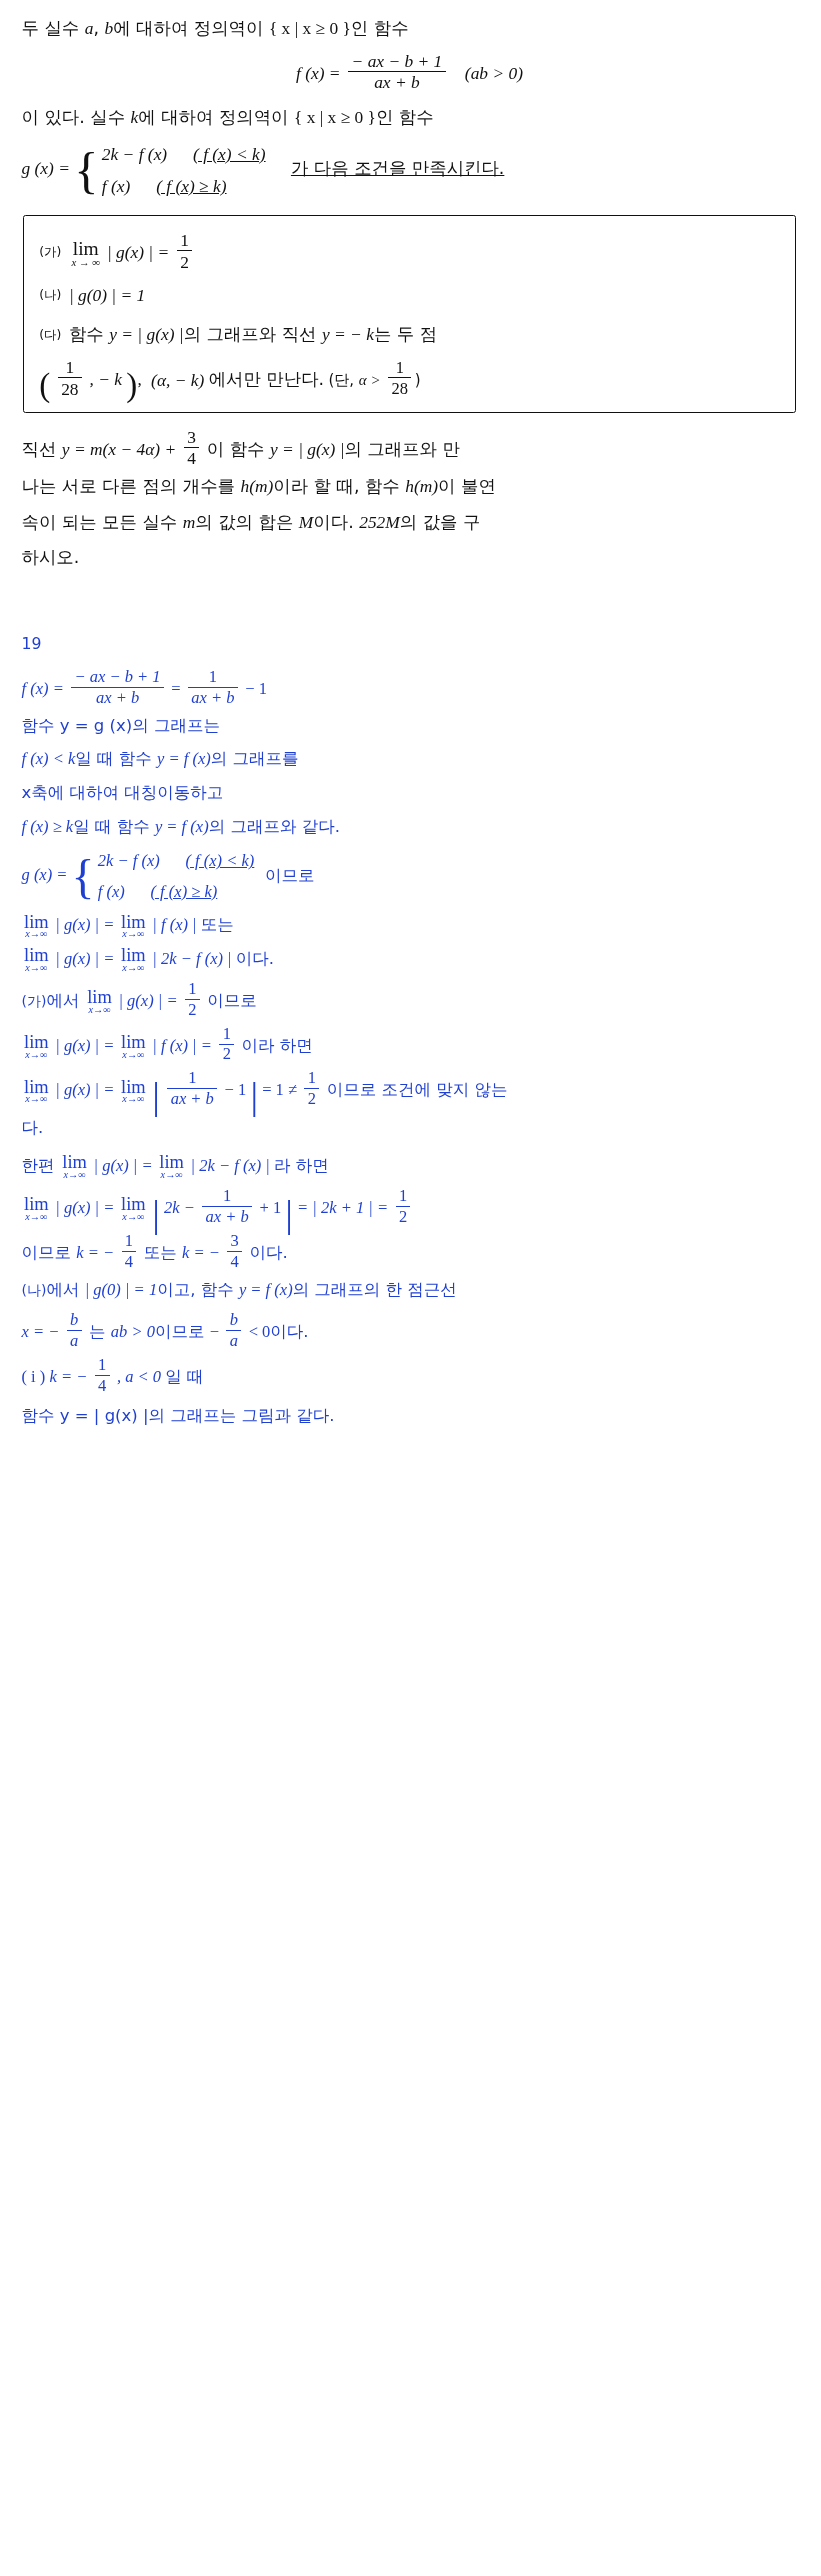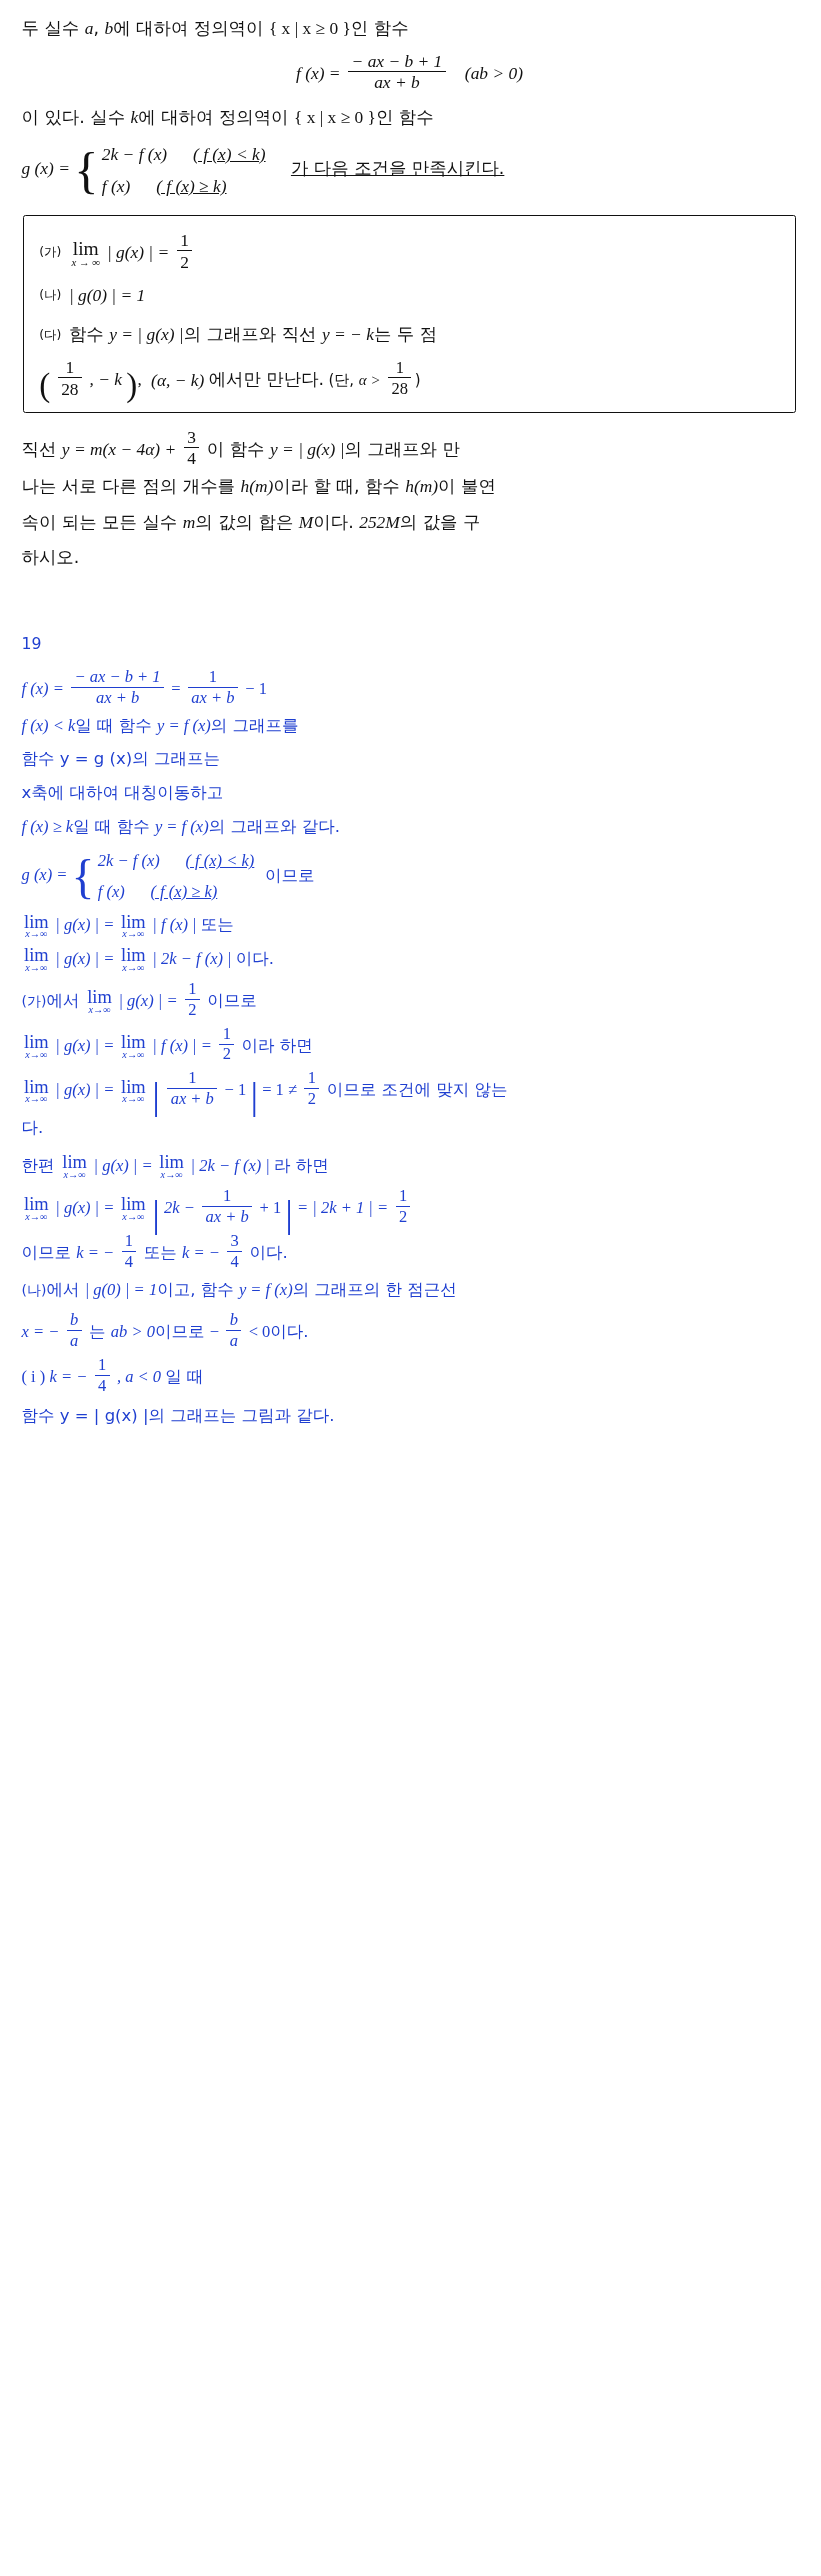--- a/index.html
+++ b/index.html
@@ -235,25 +235,25 @@
         <span class="den mi">ax + b</span>
       </span>
       <span class="mn">=</span>
       <span class="frac">
         <span class="num mn">1</span>
         <span class="den mi">ax + b</span>
       </span>
       <span class="mn">− 1</span>
     </div>
 
+    <div class="s-line ko">함수 y = g (x)의 그래프는</div>
+
     <div class="s-line">
       <span class="mi">f (x) &lt; k</span><span class="ko">일 때 함수 </span><span class="mi">y = f (x)</span><span class="ko">의 그래프를</span>
     </div>
-
-    <div class="s-line ko">함수 y = g (x)의 그래프는</div>
 
     <div class="s-line ko">x축에 대하여 대칭이동하고</div>
 
 
     <div class="s-line">
       <span class="mi">f (x) ≥ k</span><span class="ko">일 때 함수 </span><span class="mi">y = f (x)</span><span class="ko">의 그래프와 같다.</span>
     </div>
 
     <div class="s-line" style="margin-top:3.3px;">
       <span class="mi">g (x) =</span>

